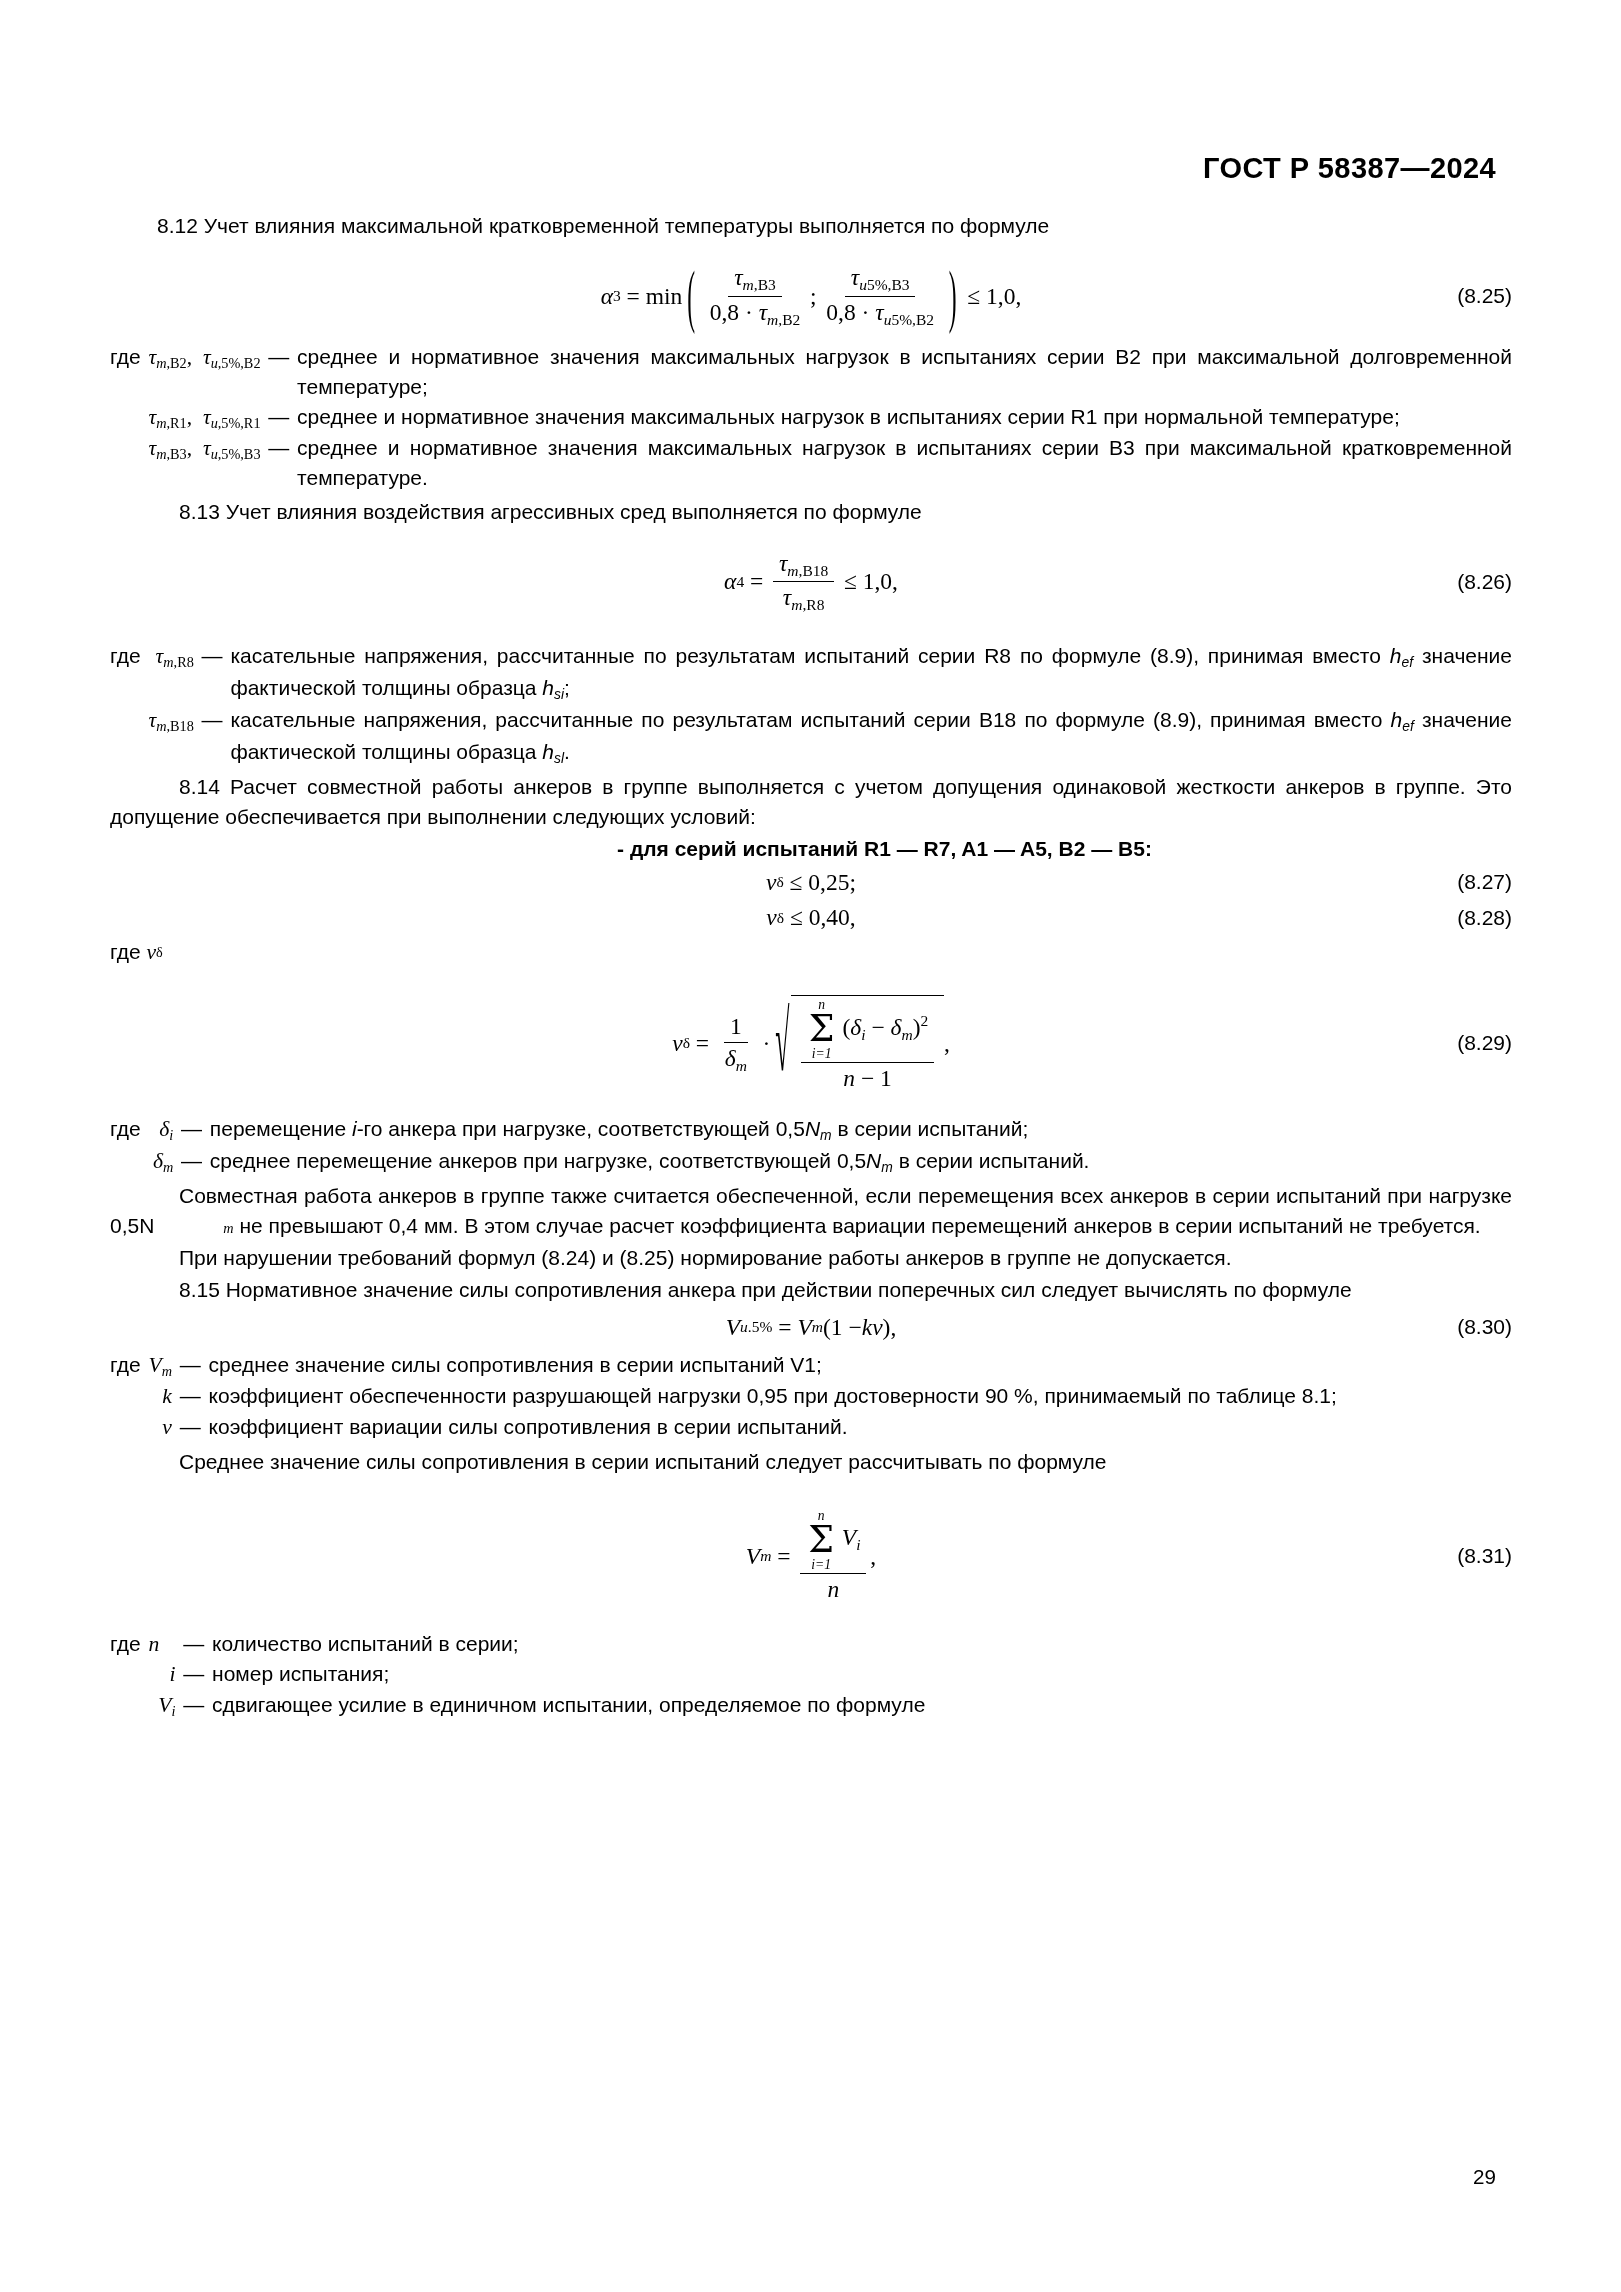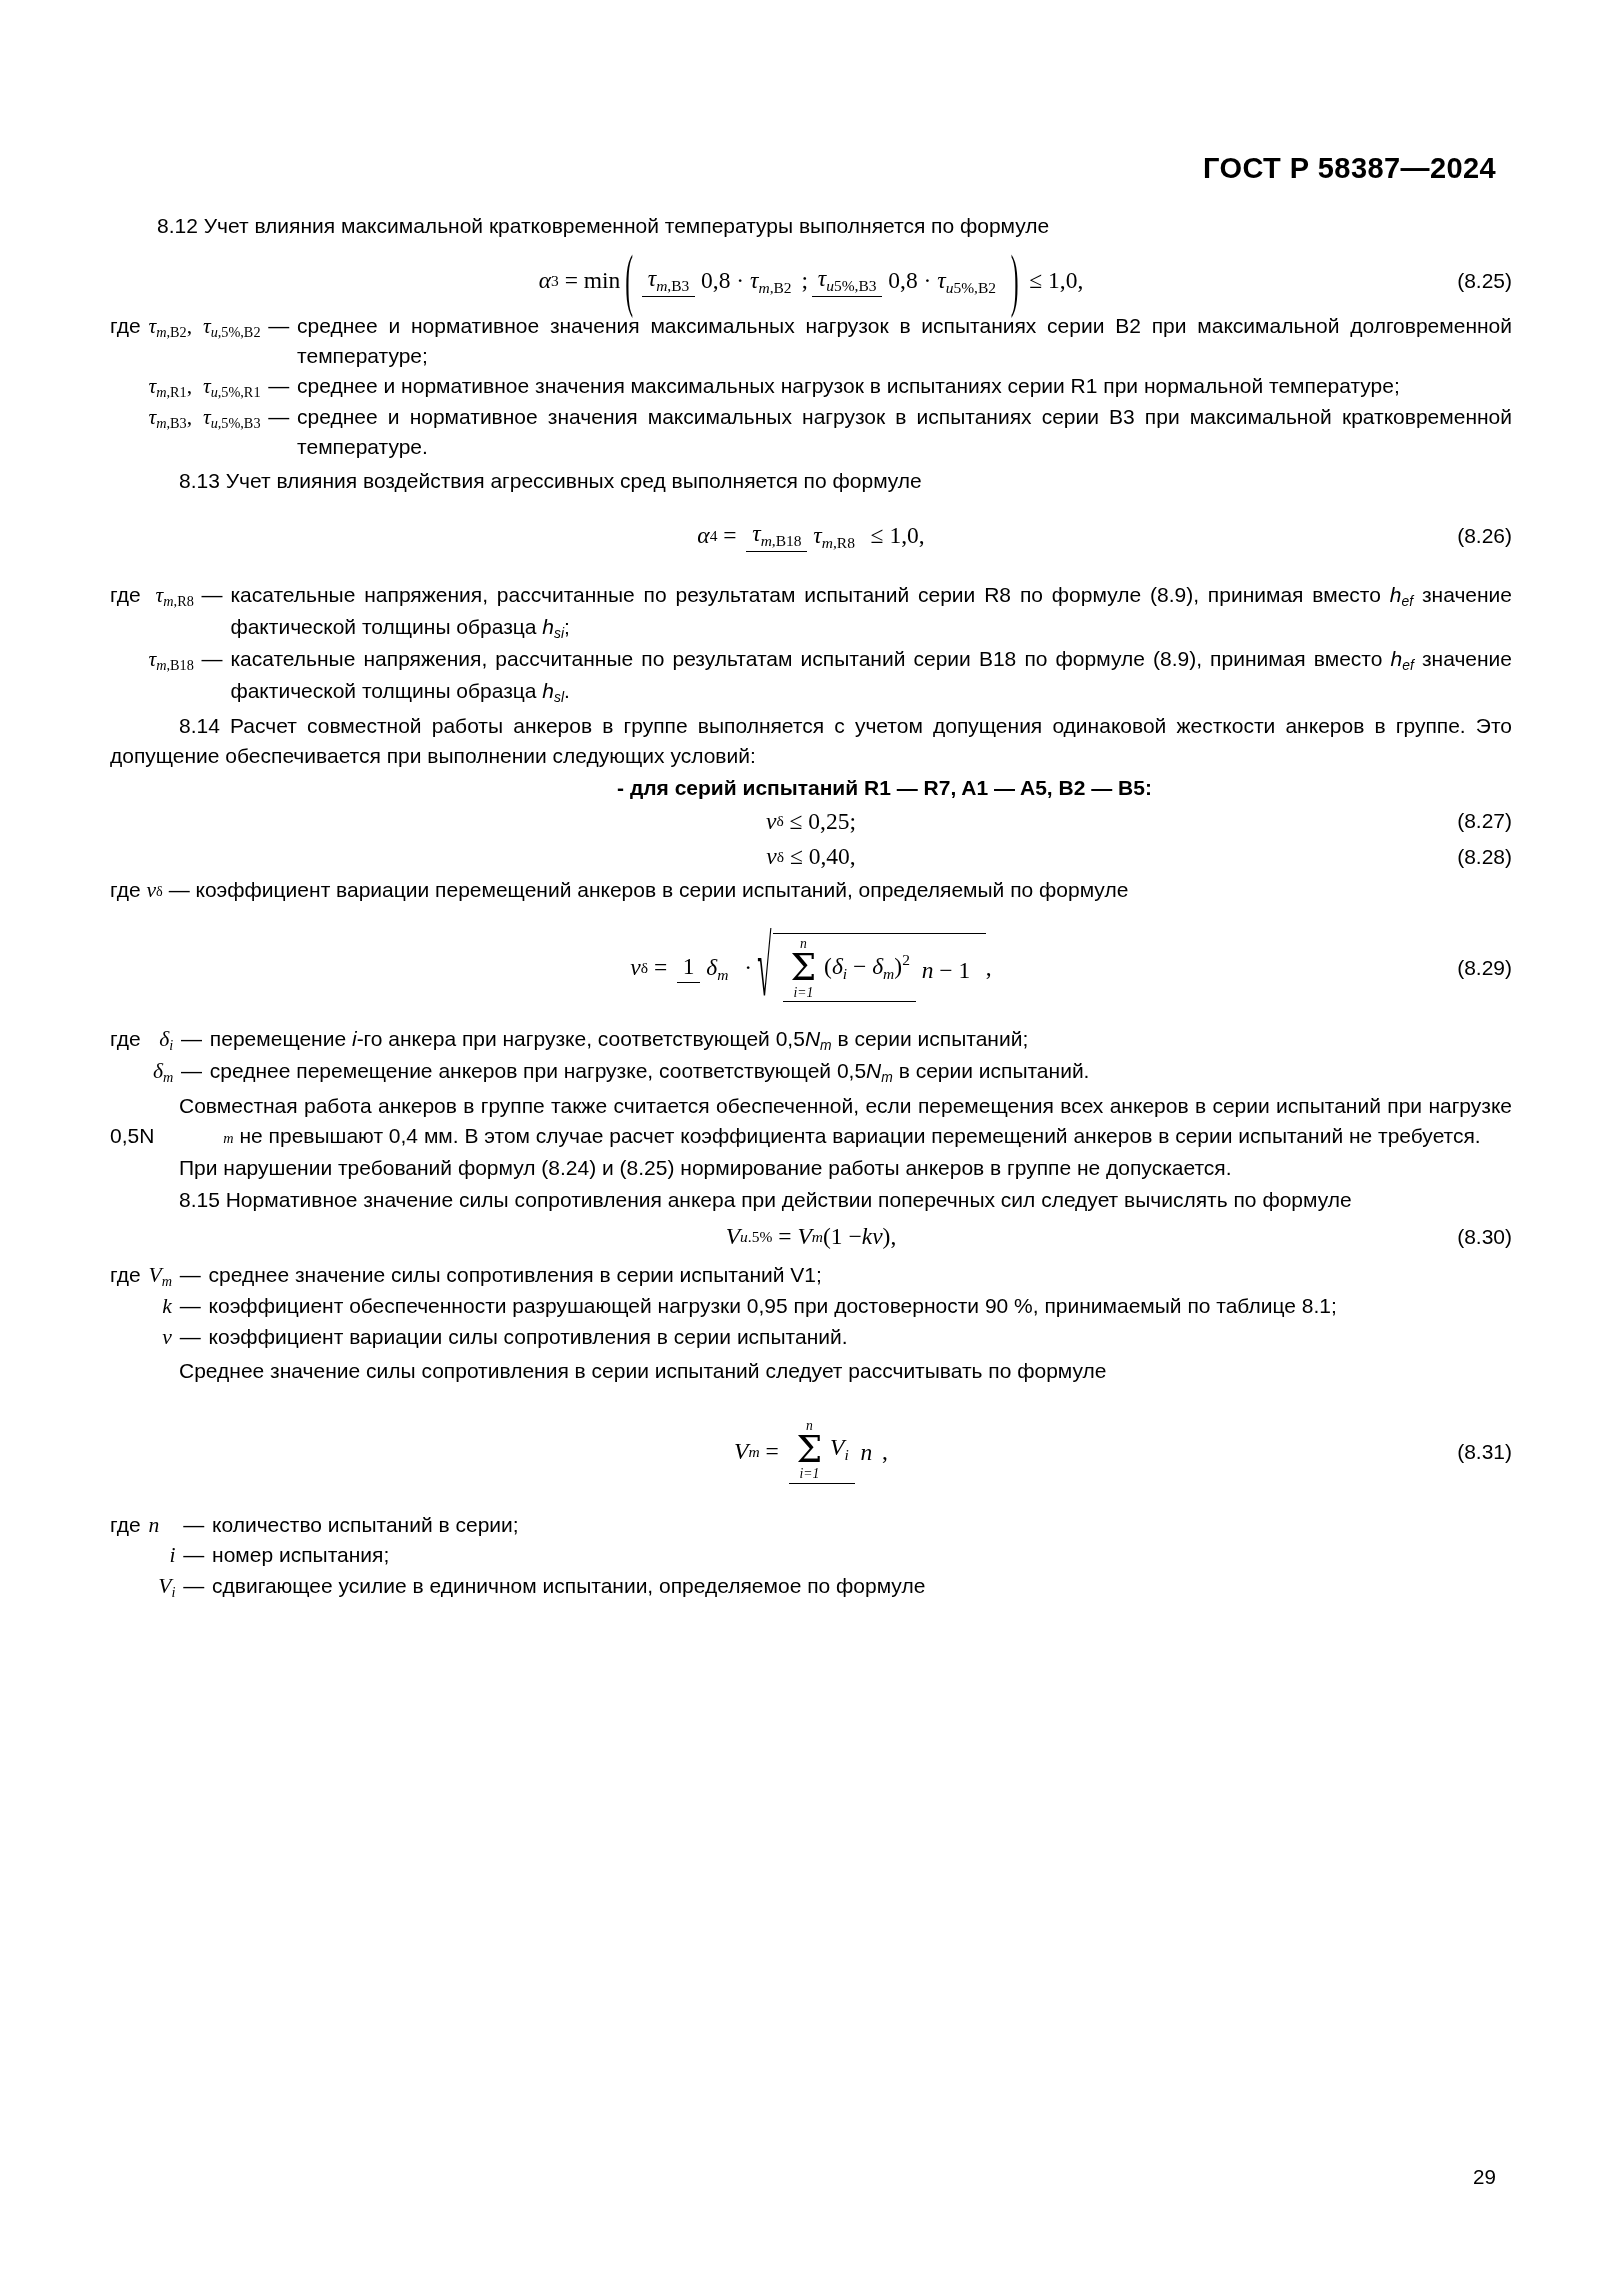--- a/index.html
+++ b/index.html
@@ -80,20 +80,21 @@
     vertical-align: -0.3em;
     font-style: italic;
   }
   .sup {
     font-size: 0.66em;
     vertical-align: 0.55em;
     font-style: normal;
   }
   .frac {
     display: inline-flex;
+    flex-direction: column;
     align-items: center;
     vertical-align: middle;
     margin: 0 3.9px;
   }
   .frac .num {
     padding: 0 5.9px 2px 5.9px;
     border-bottom: 1.4px solid #000;
     line-height: 1.15;
     white-space: nowrap;
   }
@@ -309,21 +310,20 @@
       </span>
       <span class="formula-num">(8.28)</span>
     </div>
 
     <p class="noindent">
       <span>где</span>
       <span class="math" style="font-size:21.6px;">
           <span class="it">ν</span>
           <span class="sub">δ</span>
         </span>
-      <span>— коэффициент вариации перемещений анкеров в серии испытаний, определяемый по формуле</span>
     </p>
 
     <div class="formula-row" style="margin:27.4px 0 21.6px 0;">
       <span class="math">
         <span class="it">ν</span><span class="sub">δ</span>&nbsp;=&nbsp;
         <span class="frac">
           <span class="num">1</span>
           <span class="den"><span class="it">δ</span><span class="subit">m</span></span>
         </span>
         &nbsp;·&nbsp;

